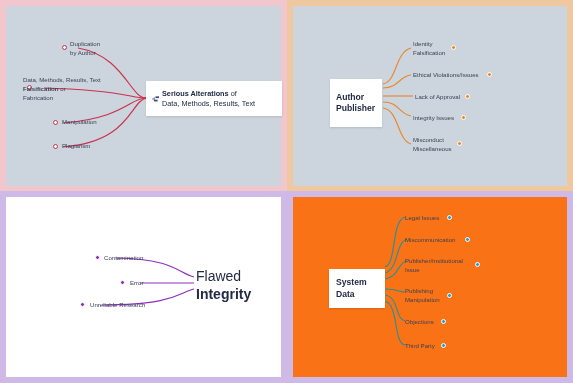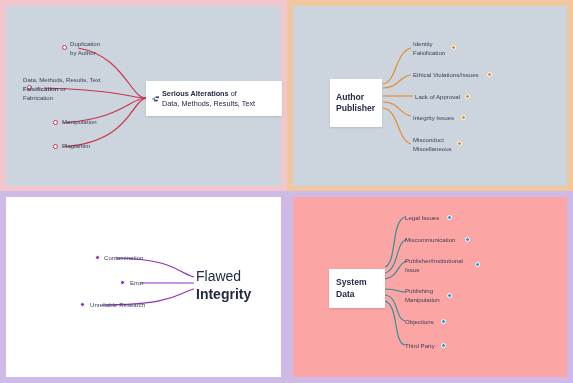--- a/index.html
+++ b/index.html
@@ -14,21 +14,21 @@
   
   .quad{position:absolute;box-sizing:border-box;overflow:hidden;}
   .q-tl{left:0;top:0;width:287px;height:192px;background:#f2c6cd;padding:6px;}
   .q-tr{left:287px;top:0;width:286px;height:192px;background:#f0c8a0;padding:6px;}
   .q-bl{left:0;top:191px;width:287px;height:192px;background:#cfb9e6;padding:6px;}
   .q-br{left:287px;top:191px;width:286px;height:192px;background:#cfb9e6;padding:6px;}
 
   .canvas{position:relative;width:100%;height:100%;box-sizing:border-box;}
   .c-grey{background:#ccd5dd;}
   .c-white{background:#ffffff;}
-  .c-yellow{background:#fca5a5;}
+  .c-yellow{background:#f97316;}
 
   .svg-layer{position:absolute;left:0;top:0;width:100%;height:100%;}
 
   
   .center-node{
     position:absolute;background:#ffffff;
     display:flex;align-items:center;
     box-sizing:border-box;
   }
   .center-node.boxed{

